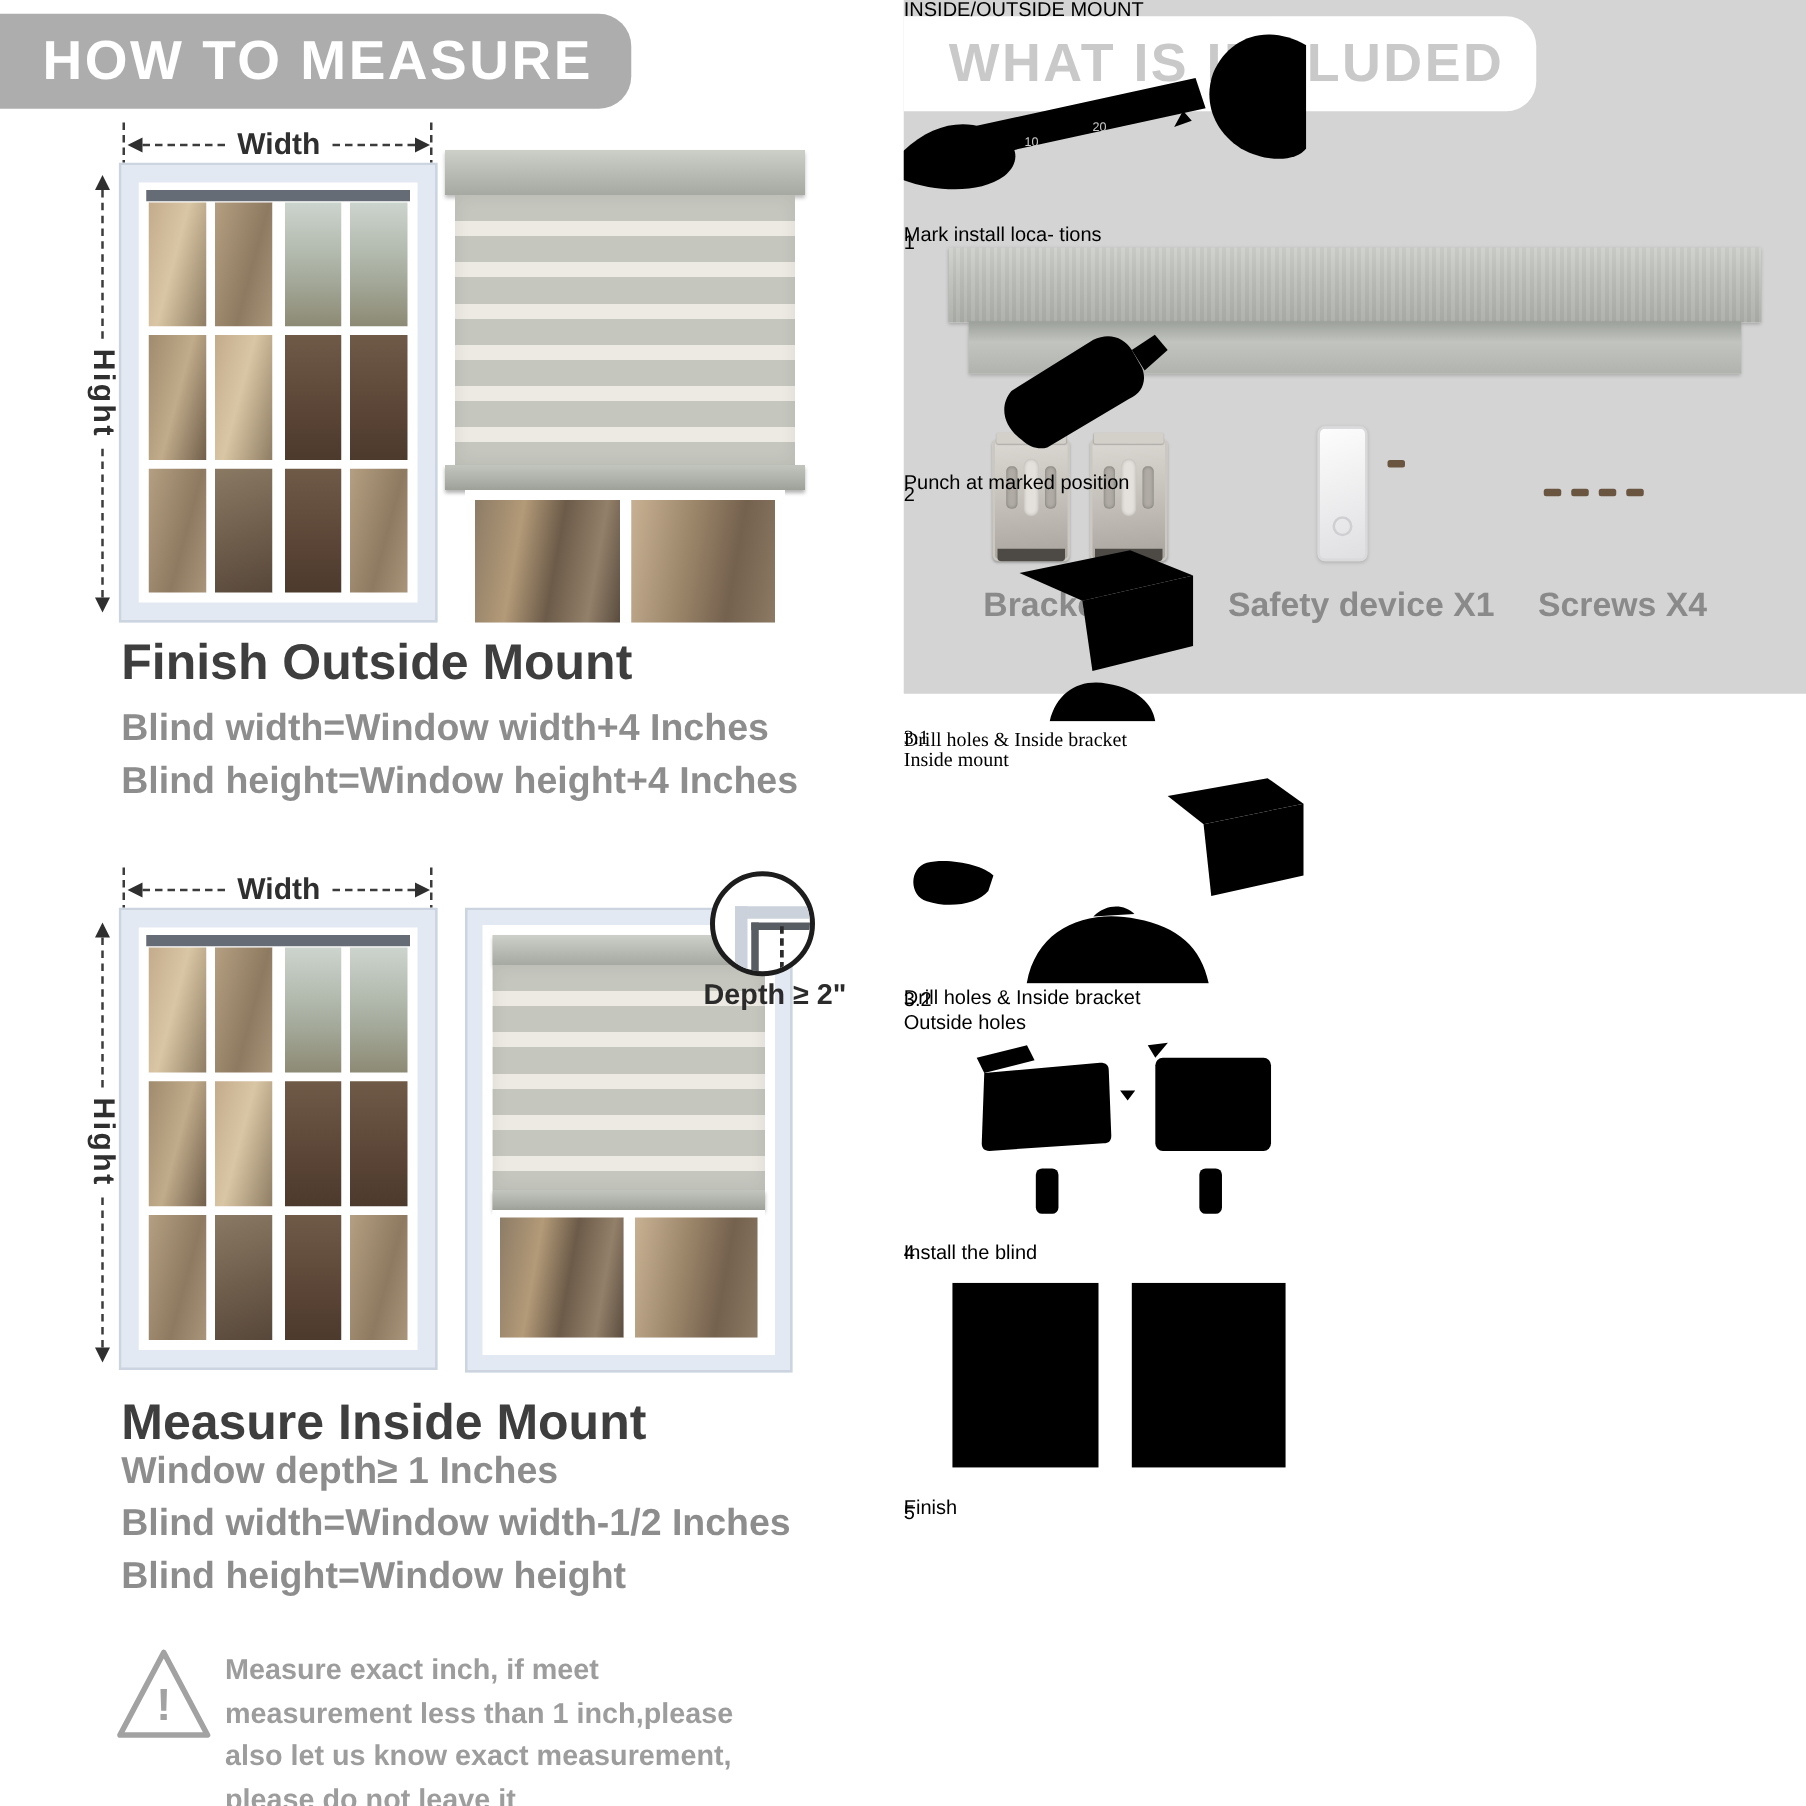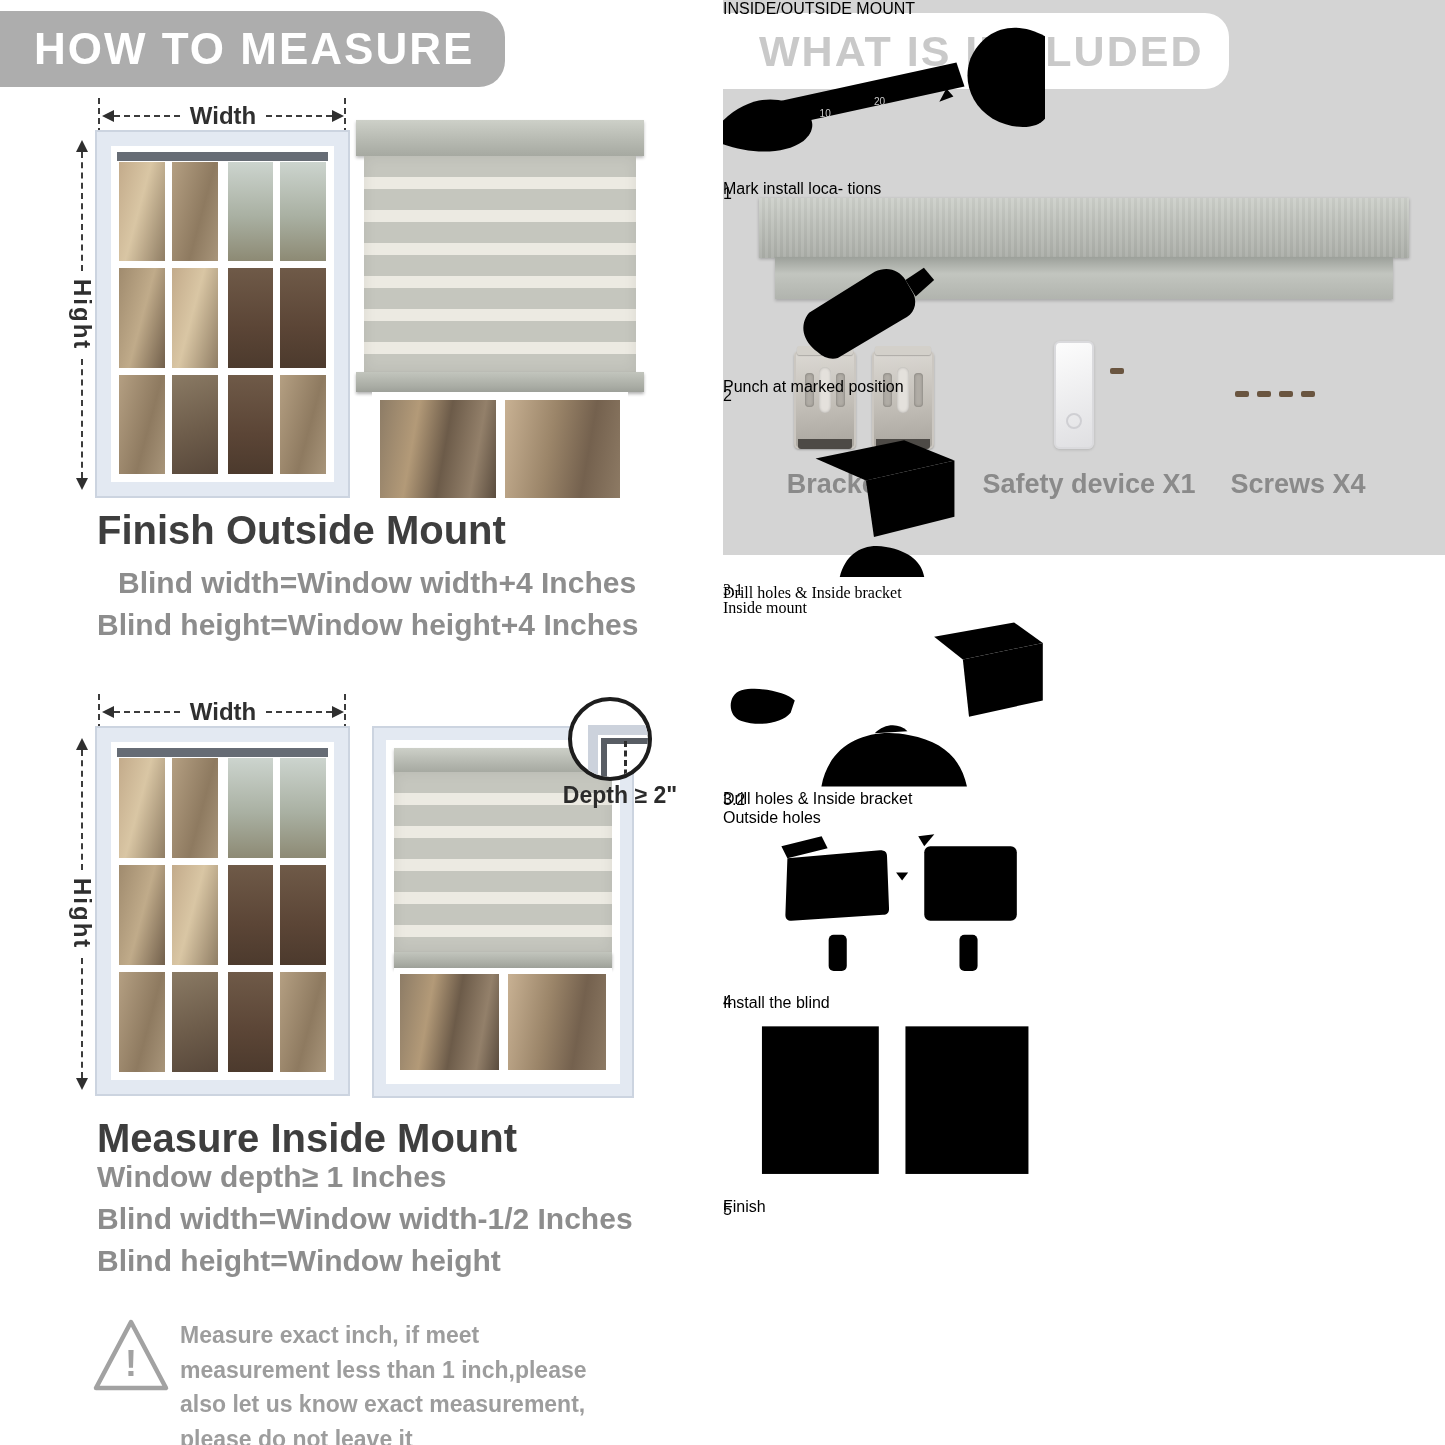--- a/index.html
+++ b/index.html
@@ -161,21 +161,21 @@
     <div class="zstripes" style="margin:0 8px;height:216px;"></div>
     <div class="zrail" style="height:20px;"></div>
     <div class="underwin" style="margin:0 16px;height:98px;">
       <div class="bwp1"></div>
       <div class="bwm"></div>
       <div class="bwp2"></div>
     </div>
   </div>
 
   <div class="abs measure-title" style="left:97px;top:508px;">Finish Outside Mount</div>
-  <div class="abs formula" style="left:97px;top:566px;margin-left:21px;">Blind width=Window width+4 Inches</div>
+  <div class="abs formula" style="left:97px;top:566px;">Blind width=Window width+4 Inches</div>
   <div class="abs formula" style="left:97px;top:608px;">Blind height=Window height+4 Inches</div>
 
   <div class="abs tickv" style="left:98px;top:694px;"></div>
   <div class="abs tickv" style="left:344px;top:694px;"></div>
   <div class="abs dim-w" style="left:102px;top:700px;width:242px;">
     <div class="arrL"></div>
     <div class="hdash"></div>
     <div class="dim-label">Width</div>
     <div class="hdash"></div>
     <div class="arrR"></div>

